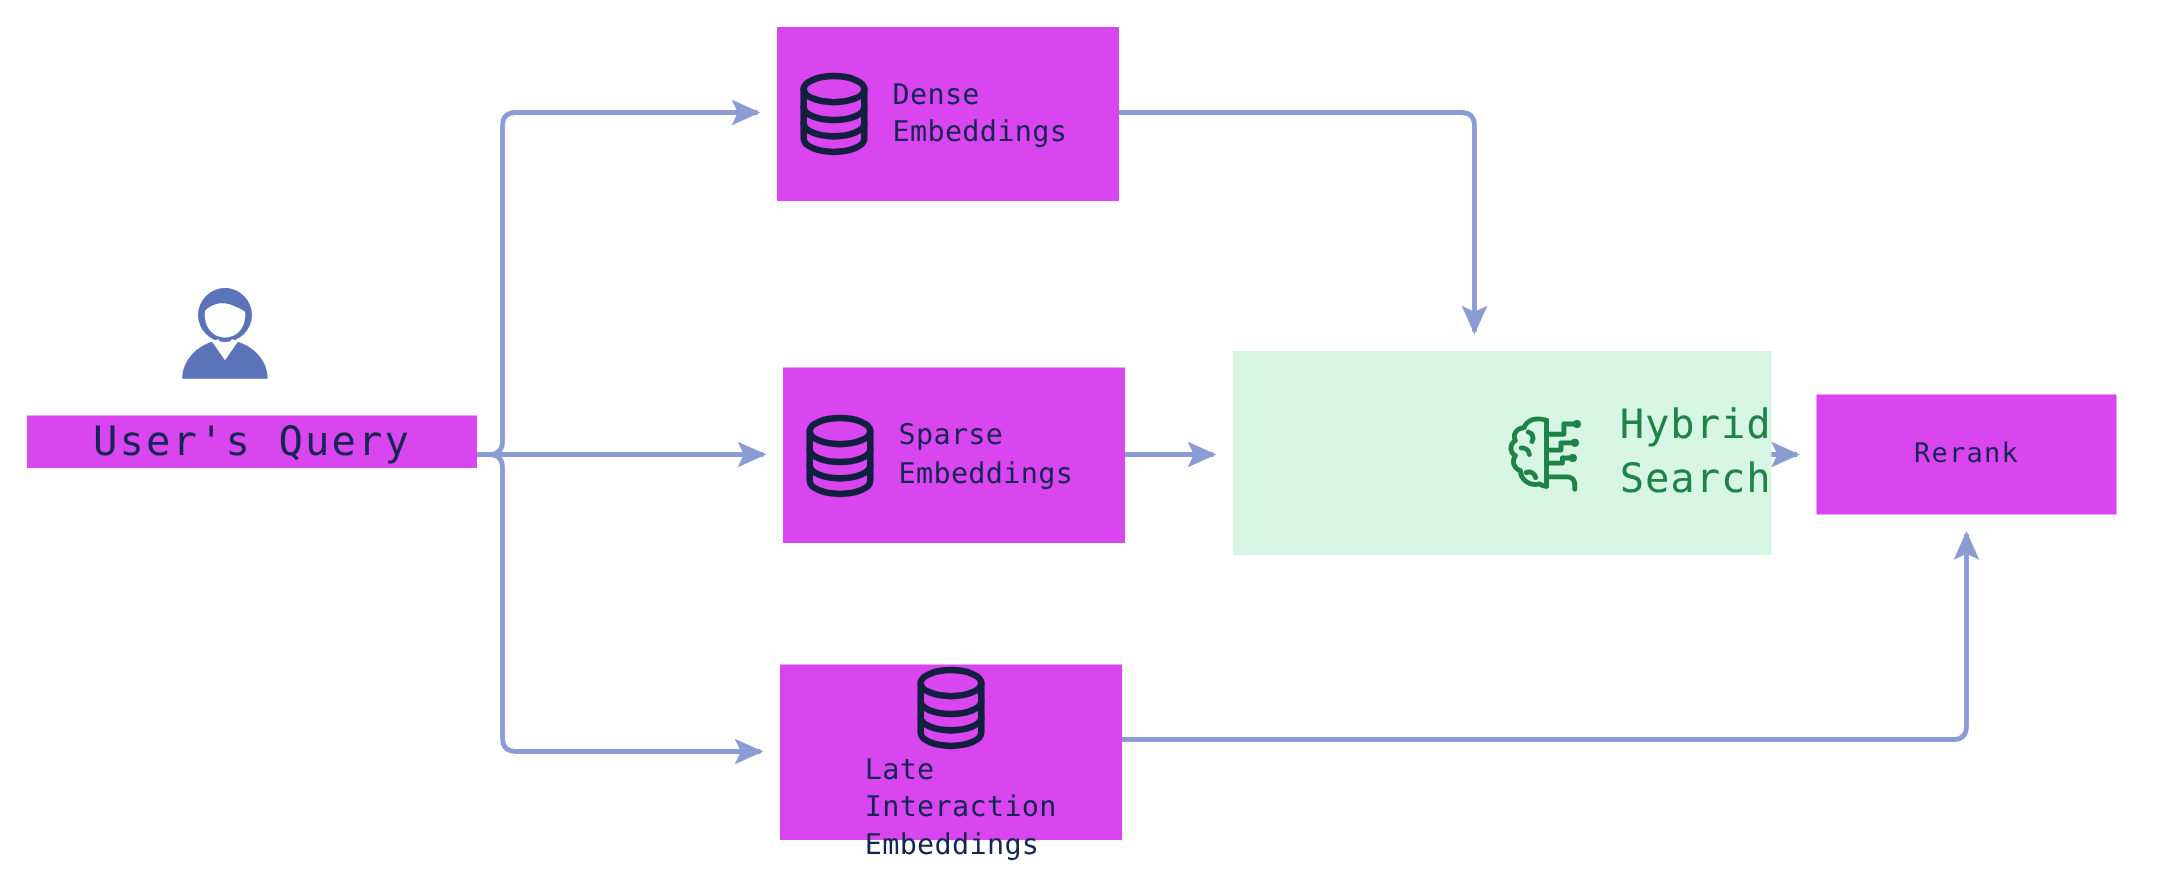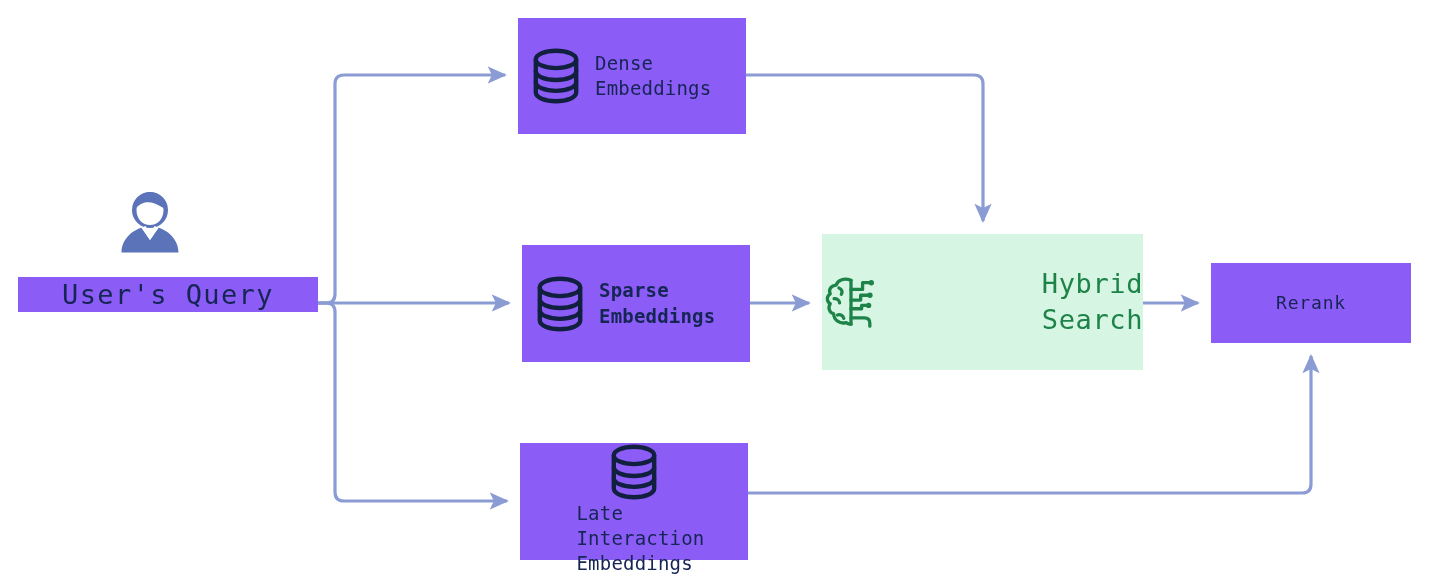--- a/index.html
+++ b/index.html
@@ -15,21 +15,21 @@
     background: #ffffff;
     font-family: "DejaVu Sans Mono", "Liberation Mono", monospace;
     overflow: hidden;
   }
   .node {
     position: absolute;
     box-sizing: border-box;
     display: flex;
     align-items: center;
   }
-  .node.blue  { background: #8b5cf6; }
+  .node.blue  { background: #d946ef; }
   .node.green { background: #d6f5e3; }
 
   .node-label {
     color: #152554;
     white-space: pre-line;
     line-height: 1.32;
     letter-spacing: 0.2px;
   }
   .node.green .node-label { color: #1d8348; }
 
@@ -45,37 +45,36 @@
 
   
   #node-dense {
     left: 518px; top: 18px; width: 228px; height: 116px;
     padding-left: 13px;
   }
   
   #node-sparse {
     left: 522px; top: 245px; width: 228px; height: 117px;
     padding-left: 13px;
-    font-weight: bold;
   }
   
   #node-late {
     left: 520px; top: 443px; width: 228px; height: 117px;
     padding-left: 13px;
     flex-direction: column;
   }
   .node .db-icon { flex: 0 0 auto; margin-right: 14px; }
   #node-dense .node-label,
   #node-sparse .node-label,
   #node-late .node-label { font-size: 19px; }
 
   
   #node-hybrid {
-    left: 822px; top: 234px; width: 321px; height: 136px;
-    justify-content: space-between;
+    left: 822px; top: 234px; width: 359px; height: 136px;
+    justify-content: flex-end;
   }
   #node-hybrid .brain-icon { flex: 0 0 auto; margin-right: 20px; }
   #node-hybrid .node-label { font-size: 27px; letter-spacing: 0.6px; }
 
   
   #node-rerank {
     left: 1211px; top: 263px; width: 200px; height: 80px;
     justify-content: center;
   }
   #node-rerank .node-label { font-size: 18px; letter-spacing: 0.8px; }

